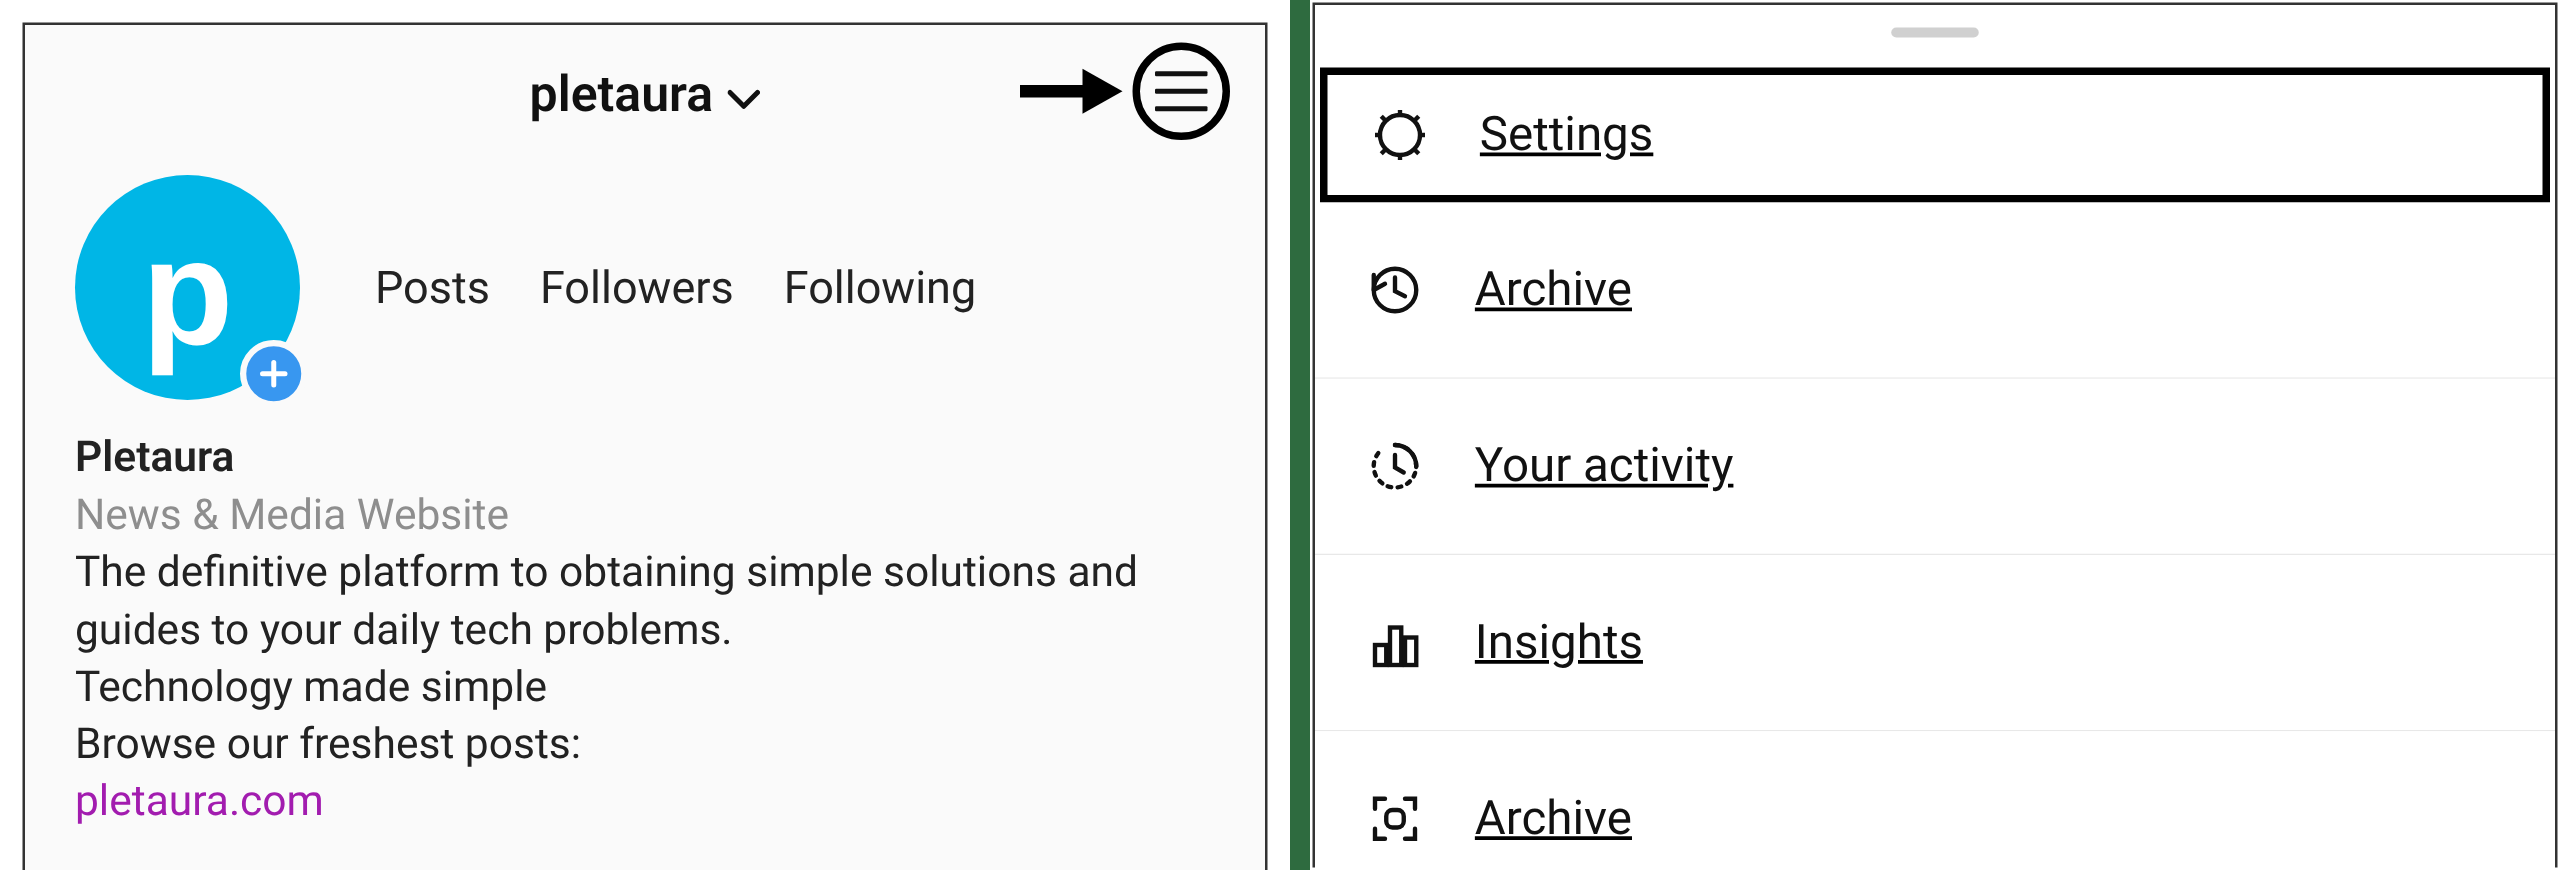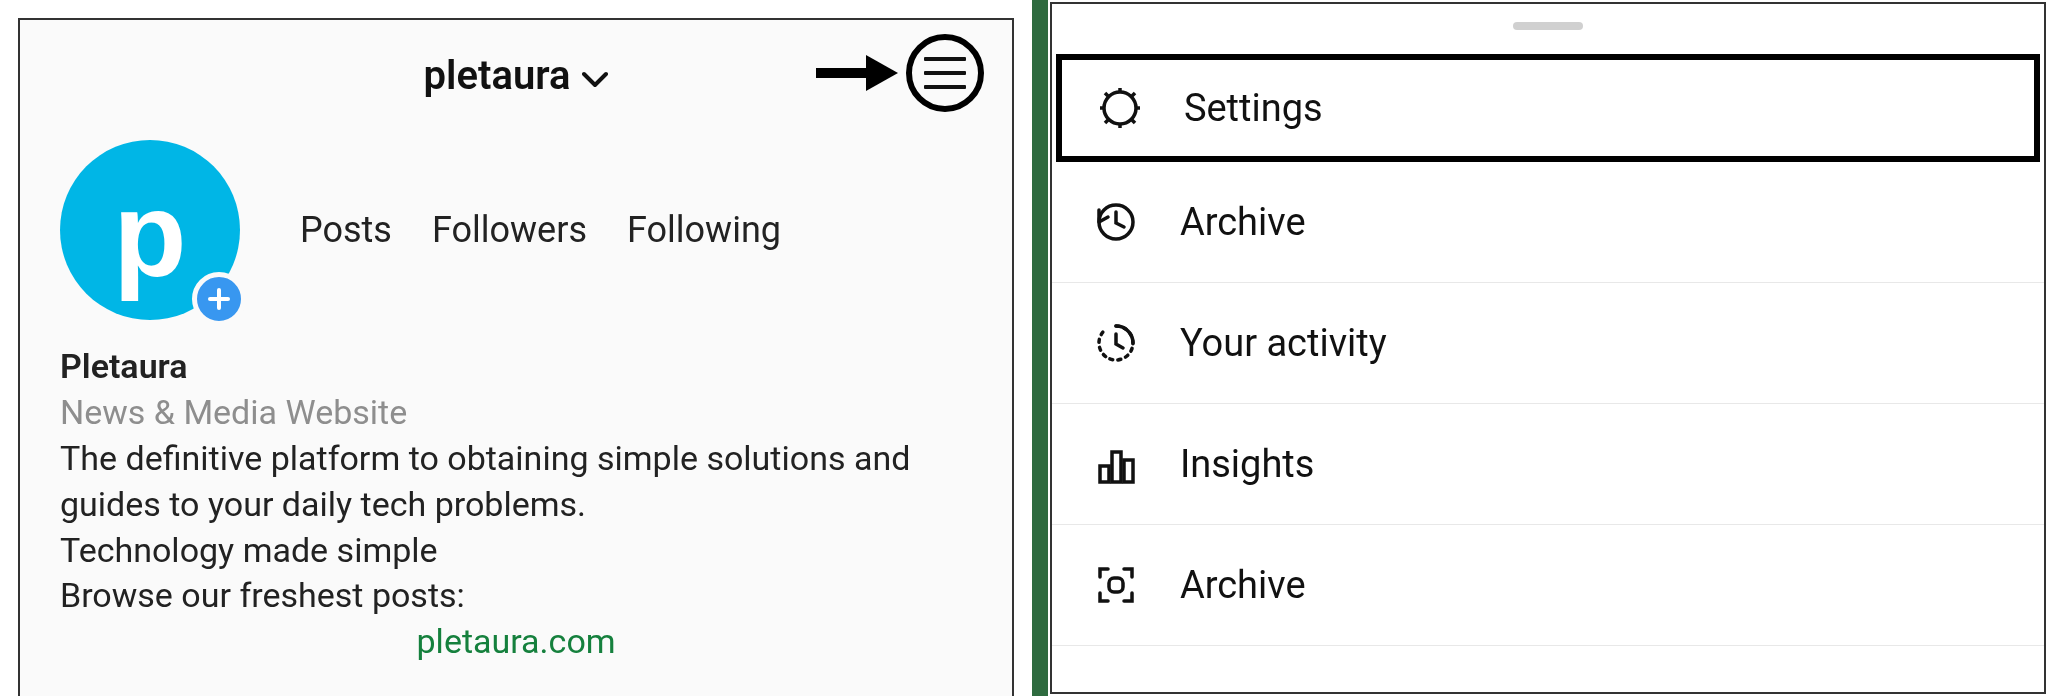--- a/index.html
+++ b/index.html
@@ -27,20 +27,21 @@
   }
   .divider {
     width: 16px;
     background: #2e6b3f;
   }
   .panel-right {
     width: 1010px;
     height: 692px;
     margin: 2px;
     background: #fff;
+    text-decoration: underline;
   }
   
   .header-row {
     display: flex;
     align-items: center;
     justify-content: center;
     position: relative;
     height: 100px;
     padding-top: 10px;
   }
@@ -135,37 +136,37 @@
     font-weight: 400;
   }
   .bio {
     padding: 24px 40px 0 40px;
     font-size: 34px;
     line-height: 1.35;
     color: #222;
   }
   .bio .name { font-weight: 600; }
   .bio .category { color: #8e8e8e; }
-  .bio .link { color: #15803d; text-align: center; }
+  .bio .link { color: #a21caf; }
   
   .sheet-handle {
     width: 70px;
     height: 8px;
     background: #d0d0d0;
     border-radius: 4px;
     margin: 18px auto 24px auto;
   }
   .menu-list {
     list-style: none;
   }
   .menu-item {
     display: flex;
     align-items: center;
     gap: 40px;
-    padding: 36px 40px;
+    padding: 46px 40px;
     font-size: 38px;
     color: #111;
     border-bottom: 1px solid #e8e8e8;
     background: #fff;
   }
   .menu-item.highlight {
     border: 6px solid #000;
     margin: 0 4px;
     padding: 24px 34px;
   }

